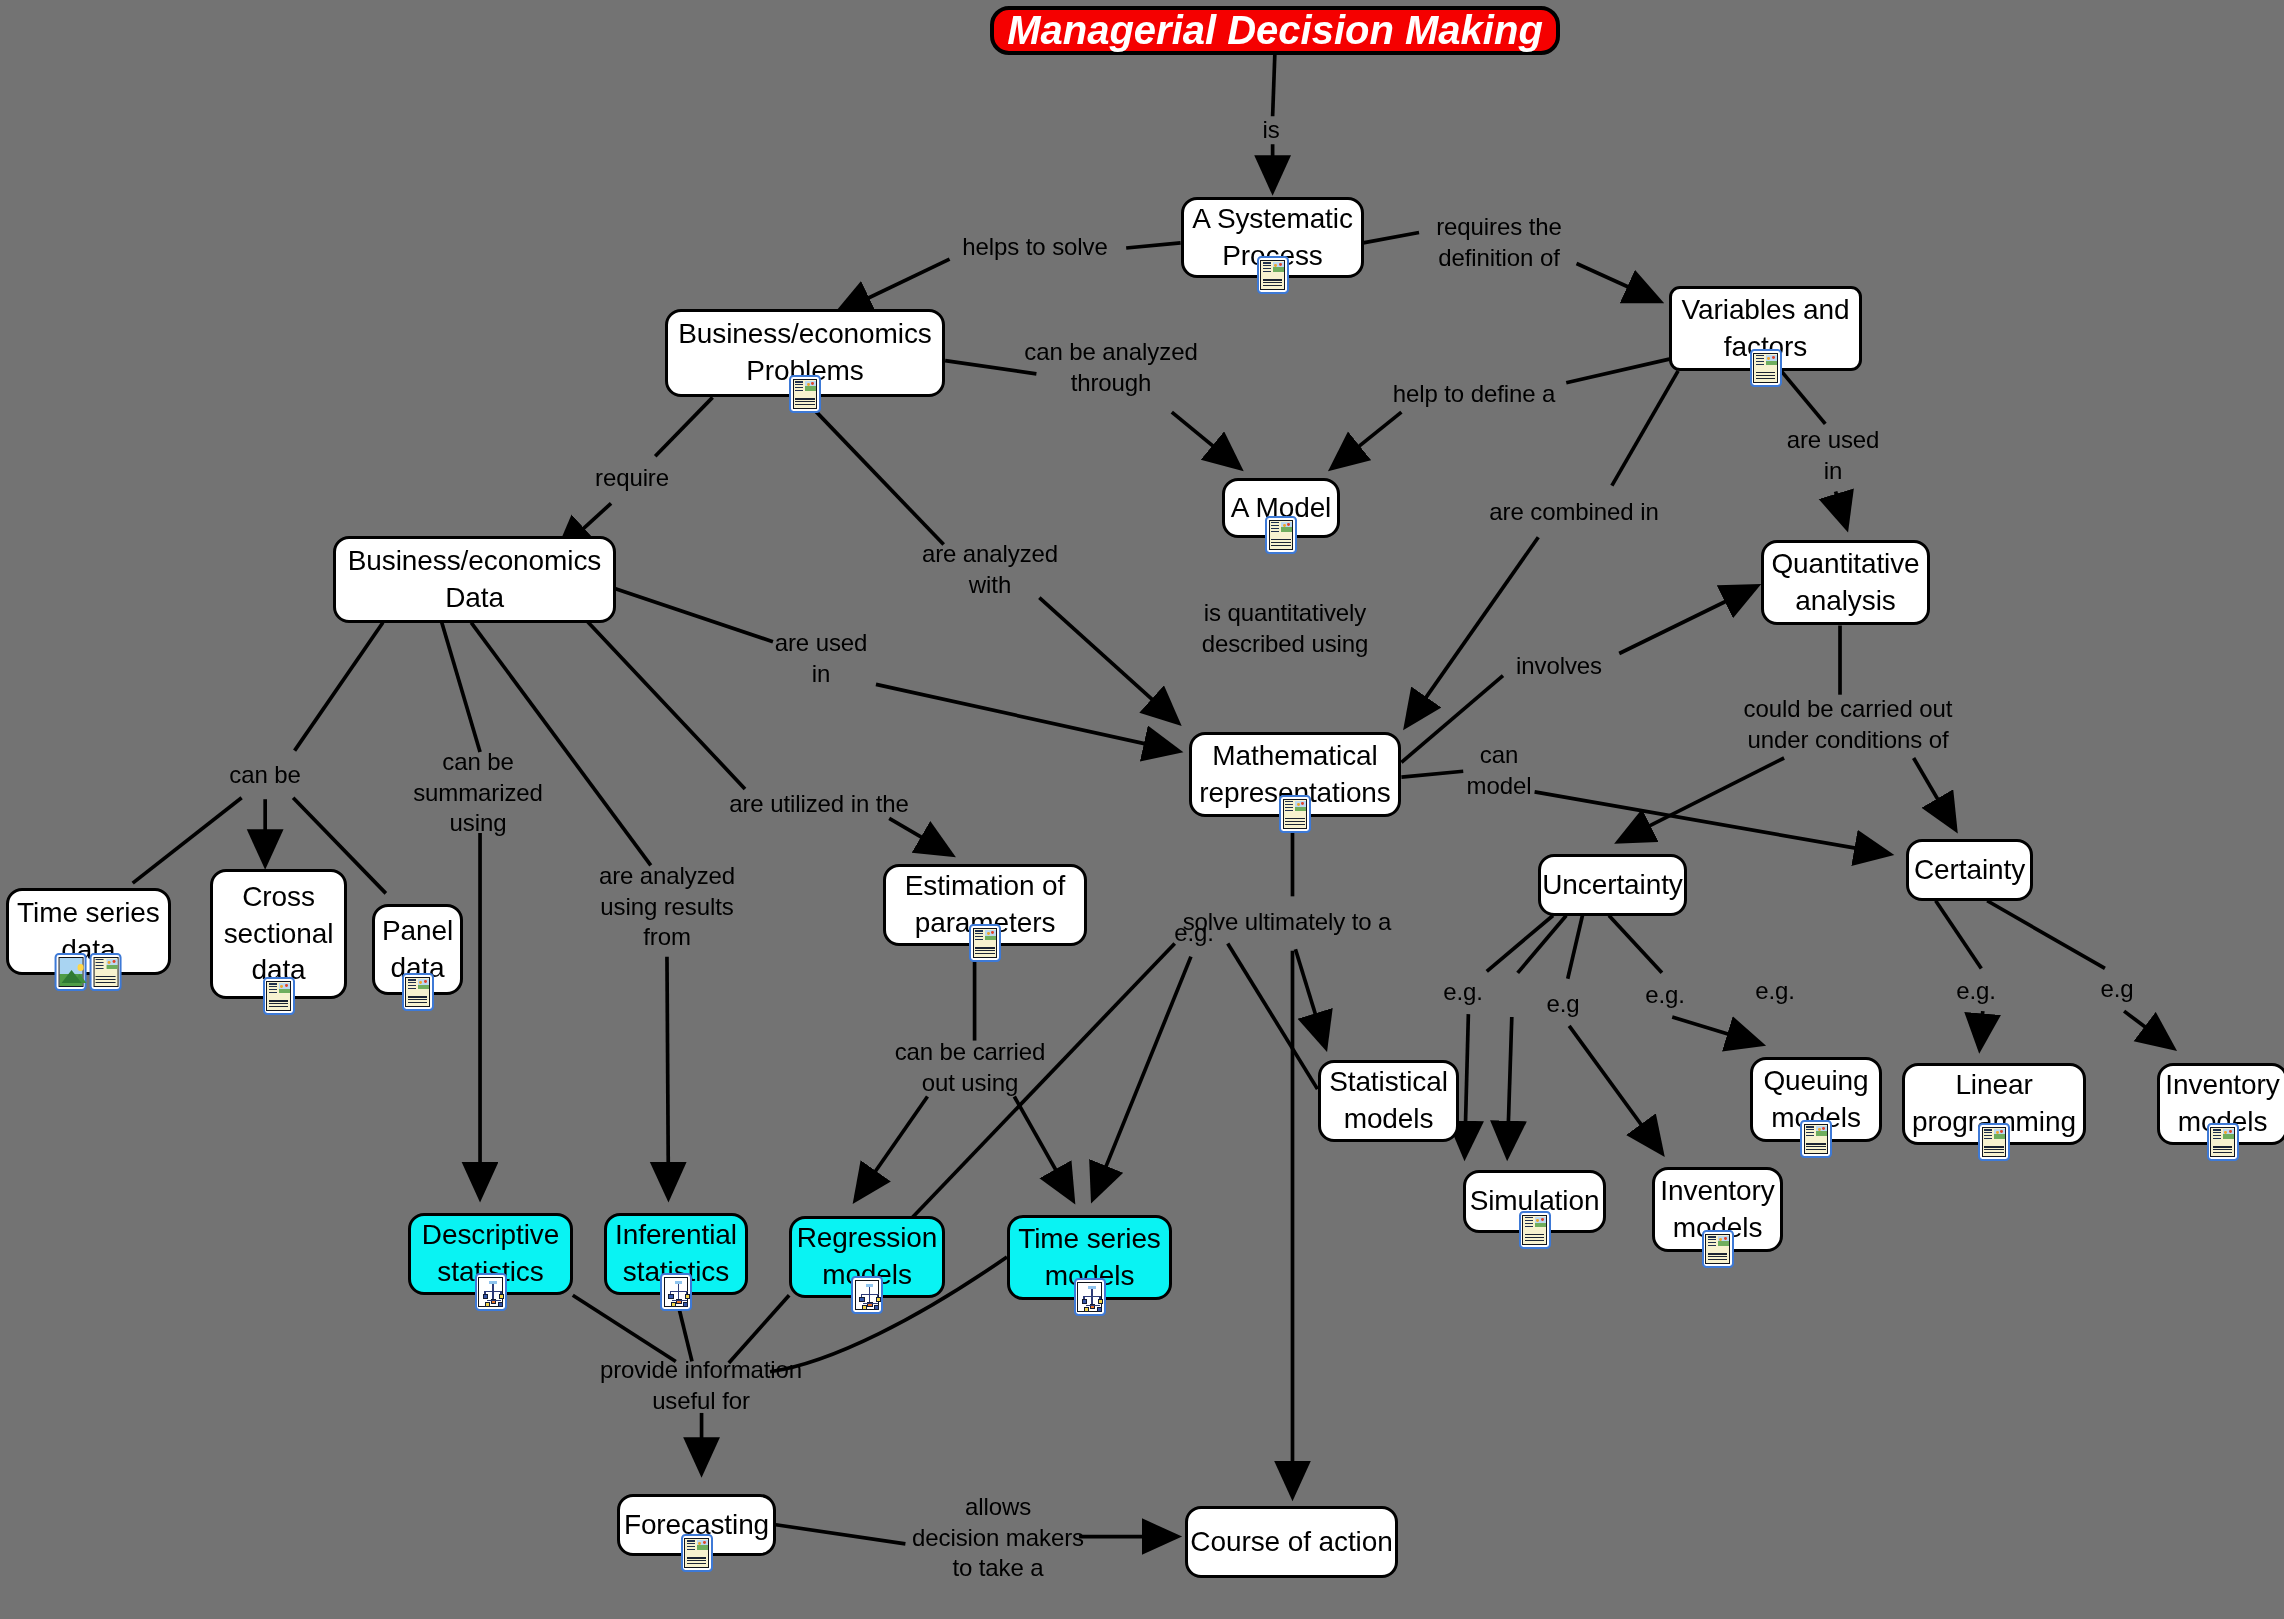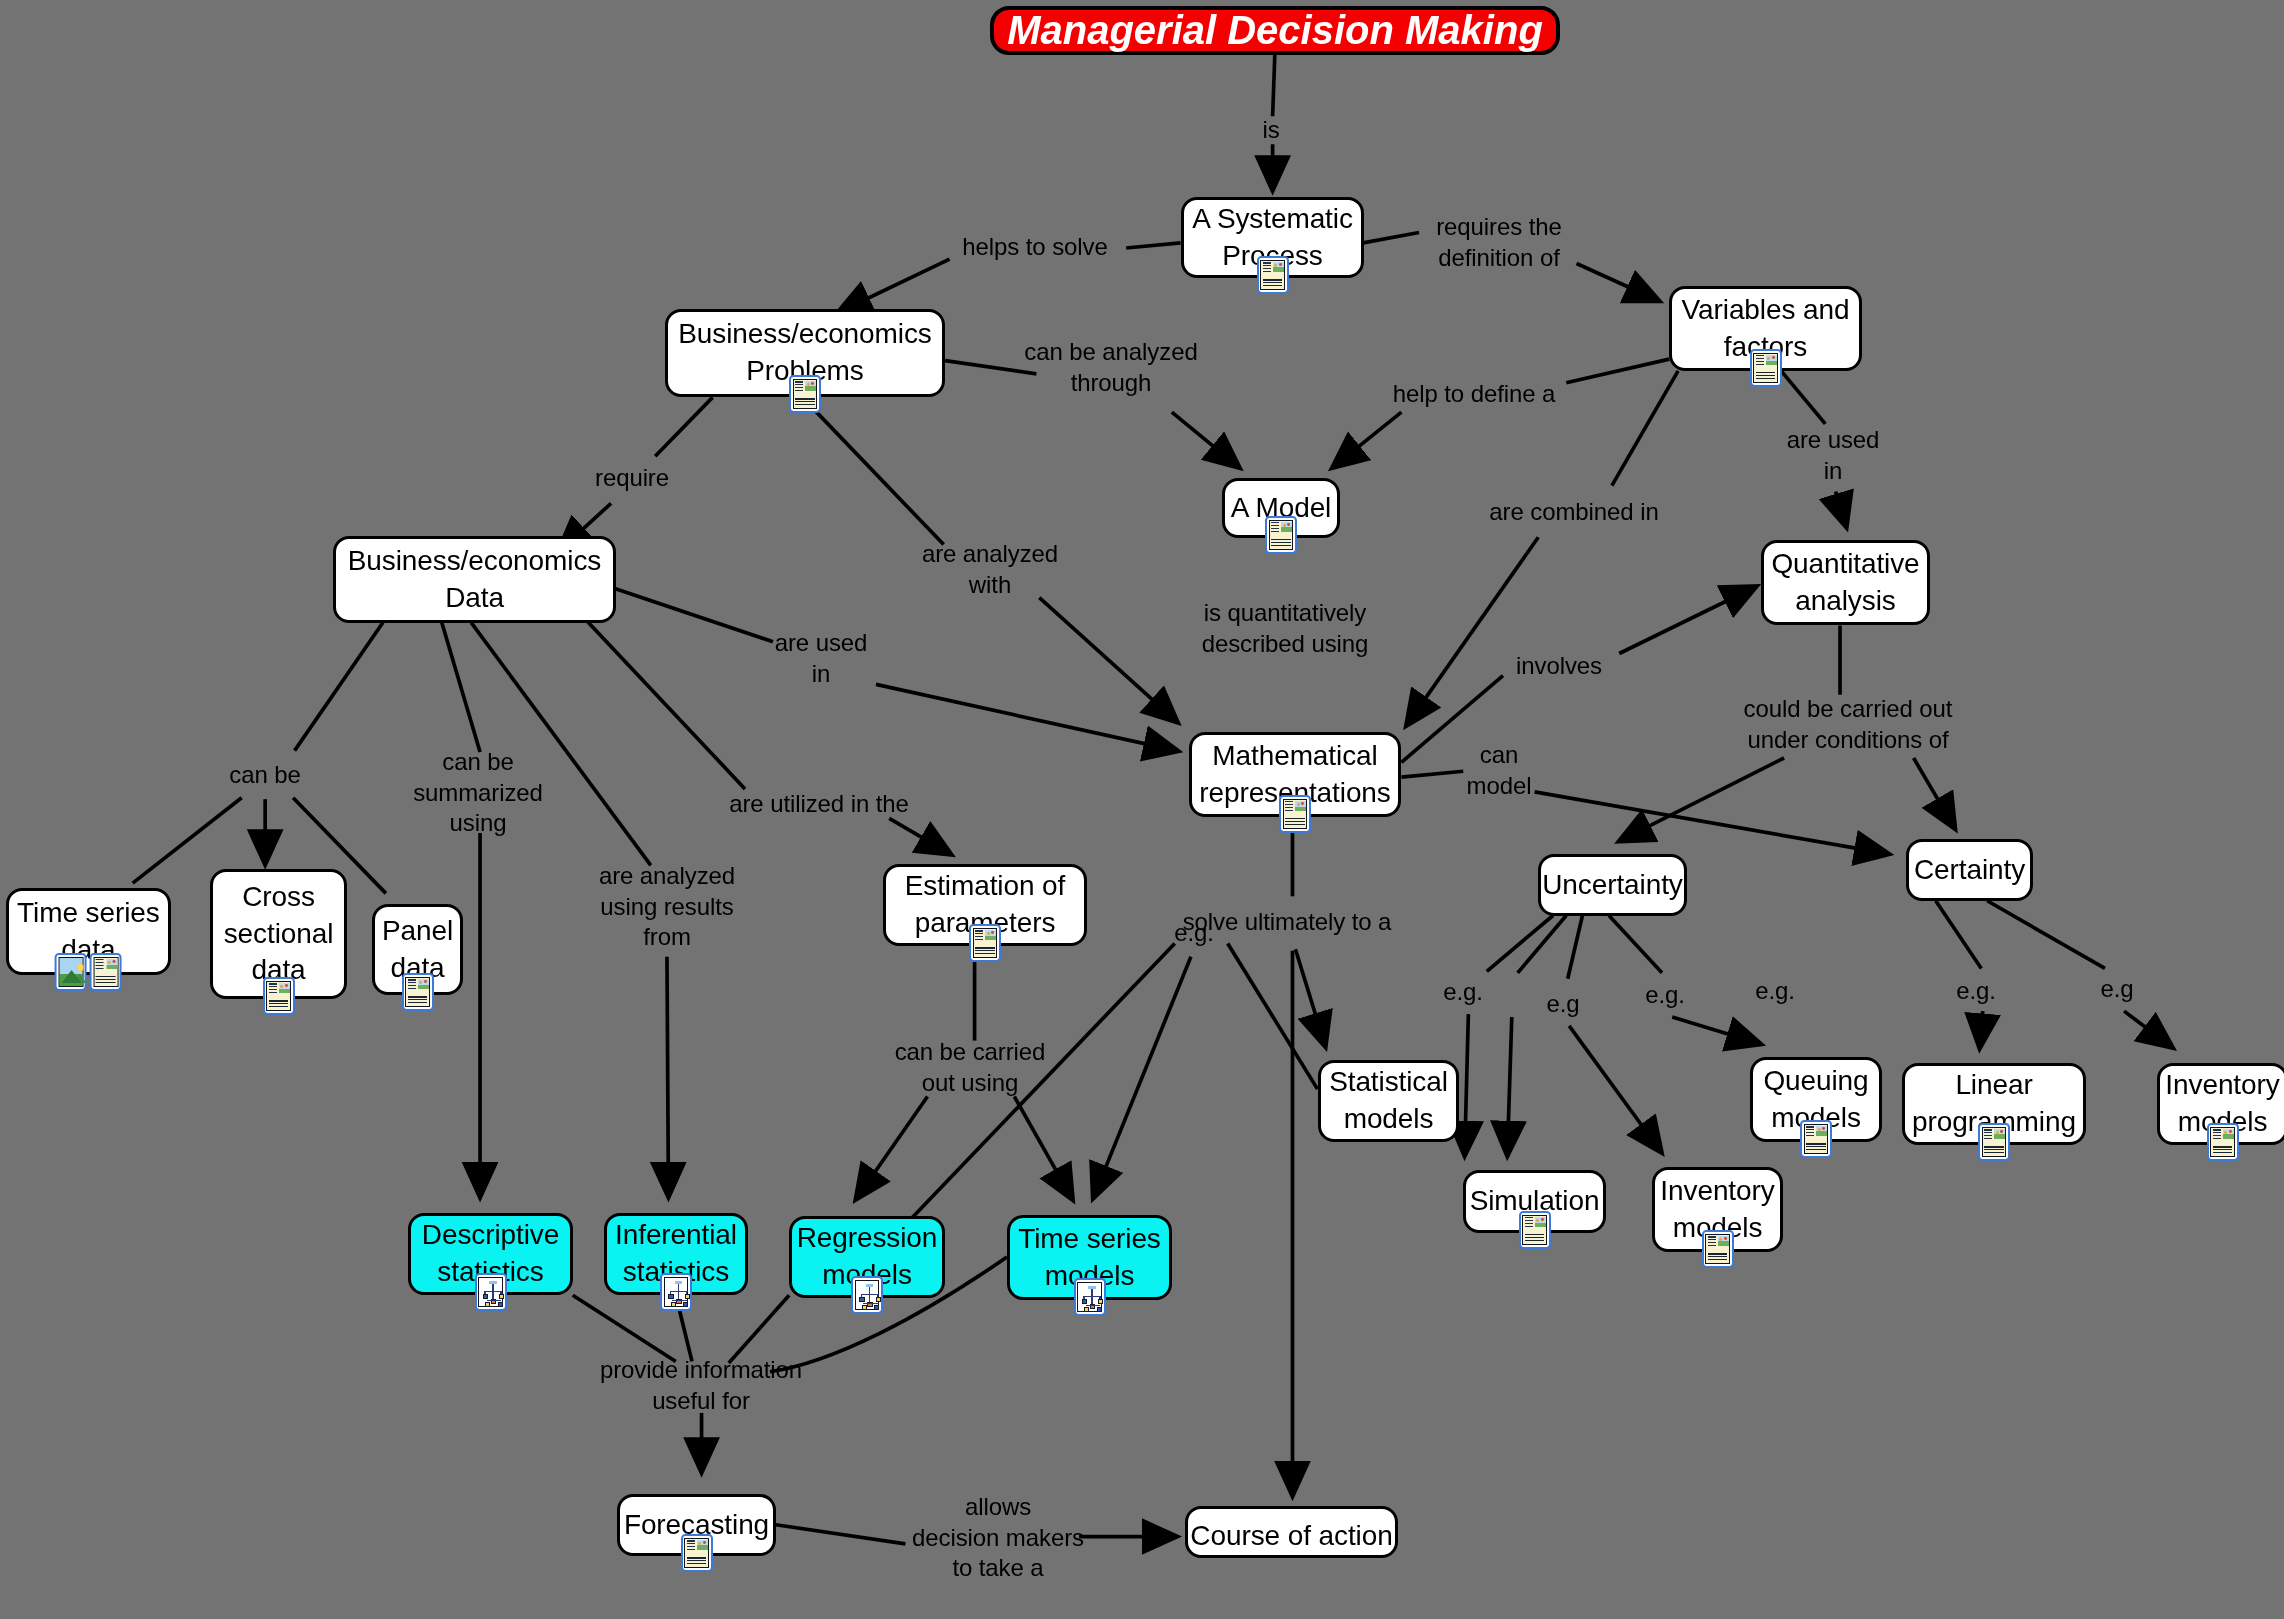--- a/index.html
+++ b/index.html
@@ -193,21 +193,21 @@
 
       <path d="M1054,2072 L1230,2098"></path>
       <path d="M1466,2088 L1596,2088" marker-end="url(#ah)"></path>
     </g>
   </svg>
 <div class="node root" style="left: 990px; top: 5.9px; width: 570px; height: 49px;"><span>Managerial Decision Making</span></div>
     <div class="node" style="left: 1181px; top: 197px; width: 183px; height: 81px;"><span>A Systematic
 Process</span><span class="iconrow"><span class="ic doc"><span class="frame"></span><span class="inner"><span class="pic"></span><span class="bars"></span><span class="lines"></span></span></span></span></div>
     <div class="node" style="left: 665px; top: 309px; width: 280px; height: 88px;"><span>Business/economics
 Problems</span><span class="iconrow"><span class="ic doc"><span class="frame"></span><span class="inner"><span class="pic"></span><span class="bars"></span><span class="lines"></span></span></span></span></div>
-    <div class="node" style="left: 1669px; top: 286px; width: 193px; height: 85px;"><span>Variables and
+    <div class="node" style="left: 1669px; top: 286px; width: 193px; height: 85px; border-radius: 11px;"><span>Variables and
 factors</span><span class="iconrow"><span class="ic doc"><span class="frame"></span><span class="inner"><span class="pic"></span><span class="bars"></span><span class="lines"></span></span></span></span></div>
     <div class="node" style="left: 1222px; top: 478px; width: 118px; height: 60px;"><span>A Model</span><span class="iconrow"><span class="ic doc"><span class="frame"></span><span class="inner"><span class="pic"></span><span class="bars"></span><span class="lines"></span></span></span></span></div>
     <div class="node" style="left: 333px; top: 536px; width: 283px; height: 87px;"><span>Business/economics
 Data</span></div>
     <div class="node" style="left: 1761px; top: 540px; width: 169px; height: 85px;"><span>Quantitative
 analysis</span></div>
     <div class="node" style="left: 1189px; top: 732px; width: 212px; height: 85px;"><span>Mathematical
 representations</span><span class="iconrow"><span class="ic doc"><span class="frame"></span><span class="inner"><span class="pic"></span><span class="bars"></span><span class="lines"></span></span></span></span></div>
     <div class="node" style="left: 1538px; top: 854px; width: 149px; height: 62px;"><span>Uncertainty</span></div>
     <div class="node" style="left: 1906px; top: 839px; width: 127px; height: 62px;"><span>Certainty</span></div>
@@ -233,21 +233,21 @@
 models</span><span class="iconrow"><span class="ic doc"><span class="frame"></span><span class="inner"><span class="pic"></span><span class="bars"></span><span class="lines"></span></span></span></span></div>
     <div class="node cyan" style="left: 408px; top: 1213px; width: 165px; height: 82px;"><span>Descriptive
 statistics</span><span class="iconrow"><span class="ic tree"><span class="frame"></span><span class="inner"><span class="t" style="left: 10.3px; top: 2.9px; width: 7.4px; height: 3.7px; background: rgb(143, 196, 238);"></span><span class="t" style="left: 13.2px; top: 6.6px; width: 1.5px; height: 7.4px;"></span><span class="t" style="left: 5.2px; top: 13.2px; width: 17.7px; height: 1.5px;"></span><span class="t" style="left: 5.2px; top: 13.2px; width: 1.5px; height: 3.7px;"></span><span class="t" style="left: 21.3px; top: 13.2px; width: 1.5px; height: 3.7px;"></span><span class="t" style="left: 13.2px; top: 13.2px; width: 1.5px; height: 8.8px;"></span><span class="b" style="left: 3.7px; top: 16px; background: rgb(54, 86, 168);"></span><span class="b" style="left: 20px; top: 16px; background: rgb(242, 213, 74);"></span><span class="b" style="left: 11.8px; top: 21.3px; background: rgb(232, 118, 44);"></span><span class="t" style="left: 7.4px; top: 22px; width: 14.7px; height: 1.5px;"></span><span class="b" style="left: 5.9px; top: 24px; background: rgb(242, 213, 74);"></span><span class="b" style="left: 18.4px; top: 24px; background: rgb(54, 86, 168);"></span></span></span></span></div>
     <div class="node cyan" style="left: 604px; top: 1213px; width: 144px; height: 82px;"><span>Inferential
 statistics</span><span class="iconrow"><span class="ic tree"><span class="frame"></span><span class="inner"><span class="t" style="left: 10.3px; top: 2.9px; width: 7.4px; height: 3.7px; background: rgb(143, 196, 238);"></span><span class="t" style="left: 13.2px; top: 6.6px; width: 1.5px; height: 7.4px;"></span><span class="t" style="left: 5.2px; top: 13.2px; width: 17.7px; height: 1.5px;"></span><span class="t" style="left: 5.2px; top: 13.2px; width: 1.5px; height: 3.7px;"></span><span class="t" style="left: 21.3px; top: 13.2px; width: 1.5px; height: 3.7px;"></span><span class="t" style="left: 13.2px; top: 13.2px; width: 1.5px; height: 8.8px;"></span><span class="b" style="left: 3.7px; top: 16px; background: rgb(54, 86, 168);"></span><span class="b" style="left: 20px; top: 16px; background: rgb(242, 213, 74);"></span><span class="b" style="left: 11.8px; top: 21.3px; background: rgb(232, 118, 44);"></span><span class="t" style="left: 7.4px; top: 22px; width: 14.7px; height: 1.5px;"></span><span class="b" style="left: 5.9px; top: 24px; background: rgb(242, 213, 74);"></span><span class="b" style="left: 18.4px; top: 24px; background: rgb(54, 86, 168);"></span></span></span></span></div>
     <div class="node cyan" style="left: 789px; top: 1216px; width: 156px; height: 82px;"><span>Regression
 models</span><span class="iconrow"><span class="ic tree"><span class="frame"></span><span class="inner"><span class="t" style="left: 10.3px; top: 2.9px; width: 7.4px; height: 3.7px; background: rgb(143, 196, 238);"></span><span class="t" style="left: 13.2px; top: 6.6px; width: 1.5px; height: 7.4px;"></span><span class="t" style="left: 5.2px; top: 13.2px; width: 17.7px; height: 1.5px;"></span><span class="t" style="left: 5.2px; top: 13.2px; width: 1.5px; height: 3.7px;"></span><span class="t" style="left: 21.3px; top: 13.2px; width: 1.5px; height: 3.7px;"></span><span class="t" style="left: 13.2px; top: 13.2px; width: 1.5px; height: 8.8px;"></span><span class="b" style="left: 3.7px; top: 16px; background: rgb(54, 86, 168);"></span><span class="b" style="left: 20px; top: 16px; background: rgb(242, 213, 74);"></span><span class="b" style="left: 11.8px; top: 21.3px; background: rgb(232, 118, 44);"></span><span class="t" style="left: 7.4px; top: 22px; width: 14.7px; height: 1.5px;"></span><span class="b" style="left: 5.9px; top: 24px; background: rgb(242, 213, 74);"></span><span class="b" style="left: 18.4px; top: 24px; background: rgb(54, 86, 168);"></span></span></span></span></div>
     <div class="node cyan" style="left: 1007px; top: 1215px; width: 165px; height: 85px;"><span>Time series
 models</span><span class="iconrow"><span class="ic tree"><span class="frame"></span><span class="inner"><span class="t" style="left: 10.3px; top: 2.9px; width: 7.4px; height: 3.7px; background: rgb(143, 196, 238);"></span><span class="t" style="left: 13.2px; top: 6.6px; width: 1.5px; height: 7.4px;"></span><span class="t" style="left: 5.2px; top: 13.2px; width: 17.7px; height: 1.5px;"></span><span class="t" style="left: 5.2px; top: 13.2px; width: 1.5px; height: 3.7px;"></span><span class="t" style="left: 21.3px; top: 13.2px; width: 1.5px; height: 3.7px;"></span><span class="t" style="left: 13.2px; top: 13.2px; width: 1.5px; height: 8.8px;"></span><span class="b" style="left: 3.7px; top: 16px; background: rgb(54, 86, 168);"></span><span class="b" style="left: 20px; top: 16px; background: rgb(242, 213, 74);"></span><span class="b" style="left: 11.8px; top: 21.3px; background: rgb(232, 118, 44);"></span><span class="t" style="left: 7.4px; top: 22px; width: 14.7px; height: 1.5px;"></span><span class="b" style="left: 5.9px; top: 24px; background: rgb(242, 213, 74);"></span><span class="b" style="left: 18.4px; top: 24px; background: rgb(54, 86, 168);"></span></span></span></span></div>
     <div class="node" style="left: 617px; top: 1494px; width: 159px; height: 62px;"><span>Forecasting</span><span class="iconrow"><span class="ic doc"><span class="frame"></span><span class="inner"><span class="pic"></span><span class="bars"></span><span class="lines"></span></span></span></span></div>
-    <div class="node" style="left: 1185px; top: 1506px; width: 213px; height: 52px; justify-content: flex-end;"><span>Course of action</span></div>
+    <div class="node" style="left: 1185px; top: 1506px; width: 213px; height: 72px;"><span>Course of action</span></div>
     <div class="lbl" style="left: 1271px; top: 130px;">is</div>
     <div class="lbl" style="left: 1035px; top: 247px;">helps to solve</div>
     <div class="lbl" style="left: 1499px; top: 243px;">requires the
 definition of</div>
     <div class="lbl" style="left: 1111px; top: 368px;">can be analyzed
 through</div>
     <div class="lbl" style="left: 1474px; top: 394px;">help to define a</div>
     <div class="lbl" style="left: 632px; top: 478px;">require</div>
     <div class="lbl" style="left: 1833px; top: 456px;">are used
 in</div>

